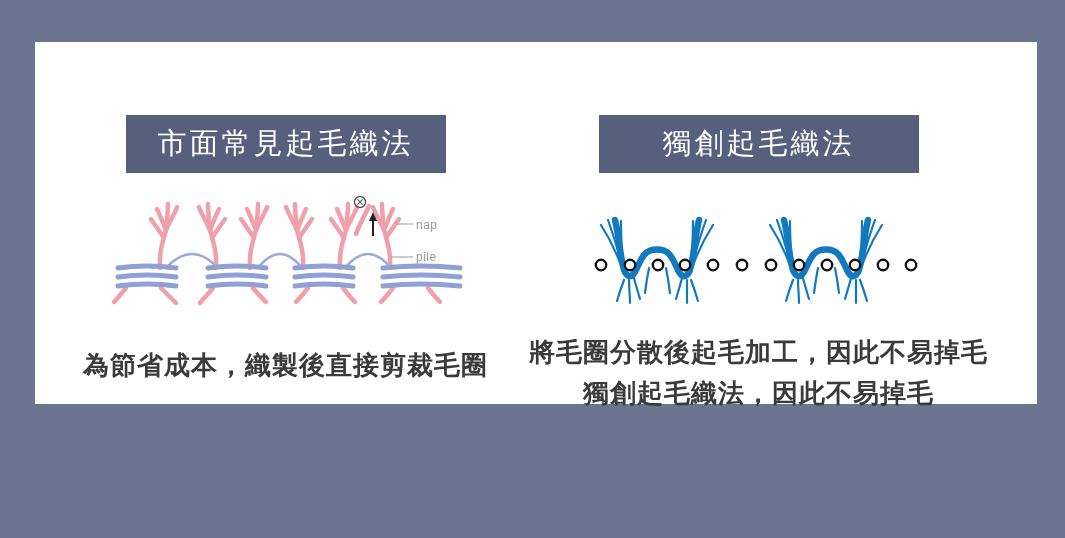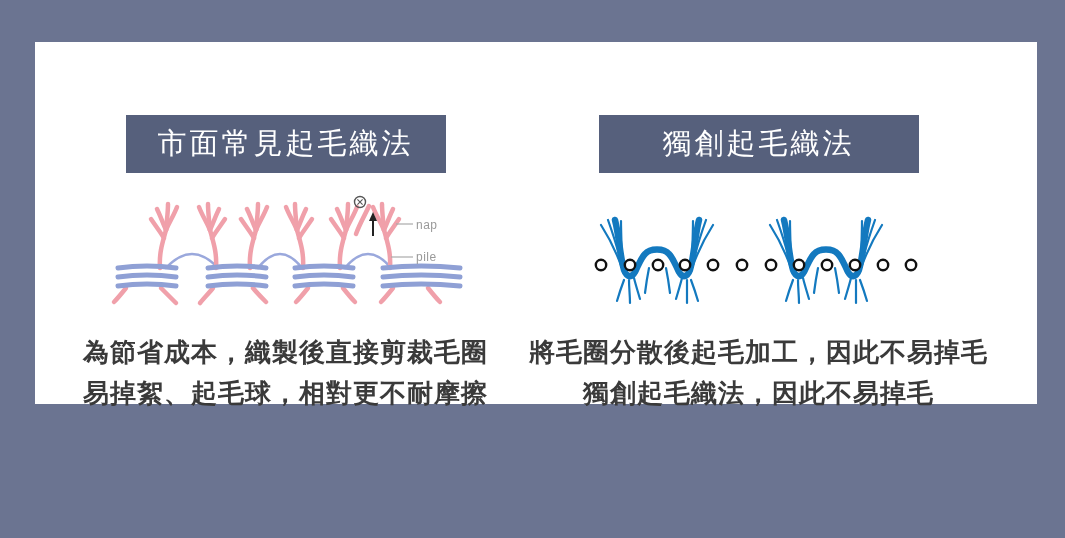--- a/index.html
+++ b/index.html
@@ -25,21 +25,21 @@
     font-family:"Liberation Sans",sans-serif;
   }
   .diagram-left{margin-top:17px;width:375px;height:125px;flex:none;}
   .diagram-right{margin-top:39px;width:360px;height:95px;flex:none;}
   .desc{
     text-align:center;color:#3a3a3a;
     font-family:"Liberation Serif",serif;font-weight:700;
     font-size:26px;line-height:41px;letter-spacing:1px;
     white-space:nowrap;
   }
-  .desc.left-d{margin-top:17px;}
+  .desc.left-d{margin-top:30px;}
   .desc.right-d{margin-top:25px;}
   .diag-label{
     font-family:"Liberation Sans",sans-serif;
     font-size:12px;fill:#9a9a9a;letter-spacing:0.5px;
   }
 </style>
 </head>
 <body>
 
 <div class="card">
@@ -142,21 +142,20 @@
       </g>
 
       <line x1="298" y1="34" x2="315" y2="34" stroke="#aaaaaa" stroke-width="1.2"></line>
       <text class="diag-label" x="318" y="39">nap</text>
       <line x1="293" y1="67" x2="315" y2="67" stroke="#aaaaaa" stroke-width="1.2"></line>
       <text class="diag-label" x="318" y="71">pile</text>
     </svg>
 
     <div class="desc left-d">
       <div>為節省成本，織製後直接剪裁毛圈</div>
-      <div>易掉絮、起毛球，相對更不耐摩擦</div>
     </div>
   </div>
 
   <div class="panel right">
     <div class="banner">
       <span>獨創起毛織法</span>
     </div>
 
     <svg class="diagram-right" viewBox="0 0 360 95">
 

